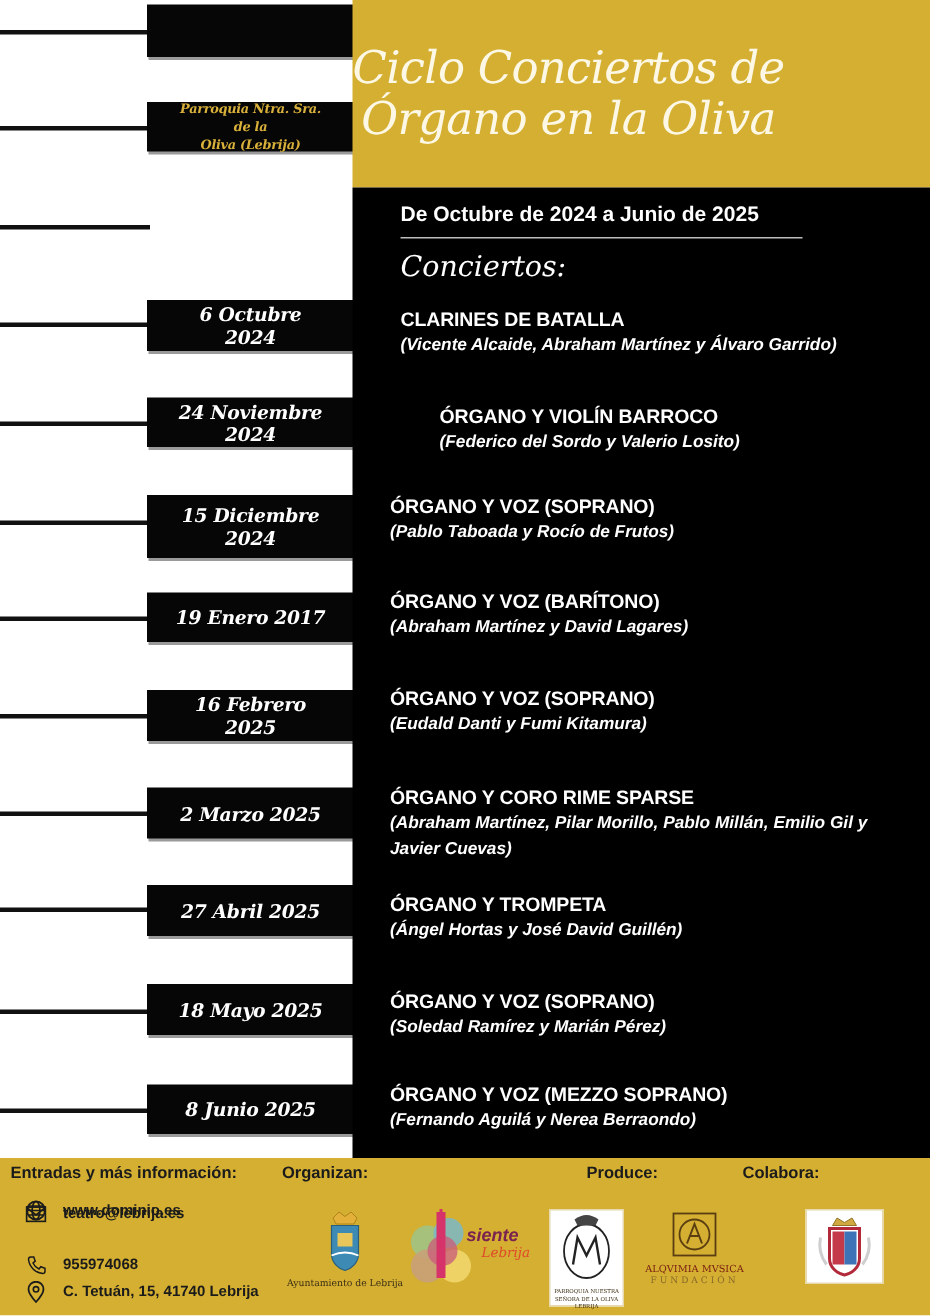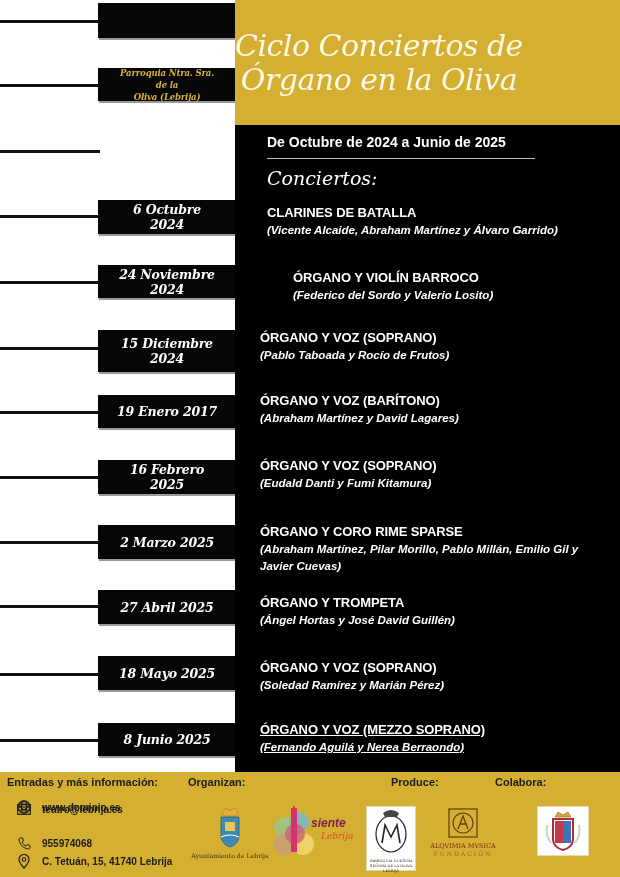--- a/index.html
+++ b/index.html
@@ -165,21 +165,21 @@
   <div class="concert" style="left:260px;top:594px;width:330px;">
     <div class="ctitle">ÓRGANO Y TROMPETA</div>
     <div class="cperf">(Ángel Hortas y José David Guillén)</div>
   </div>
 
   <div class="concert" style="left:260px;top:659px;width:330px;">
     <div class="ctitle">ÓRGANO Y VOZ (SOPRANO)</div>
     <div class="cperf">(Soledad Ramírez y Marián Pérez)</div>
   </div>
 
-  <div class="concert" style="left:260px;top:721px;width:330px;text-decoration:underline;">
+  <div class="concert" style="left:260px;top:721px;width:330px;">
     <div class="ctitle">ÓRGANO Y VOZ (MEZZO SOPRANO)</div>
     <div class="cperf">(Fernando Aguilá y Nerea Berraondo)</div>
   </div>
 
   <div class="footer">
     <div class="f-head" style="left:7px;top:4px;">Entradas y más información:</div>
     <div class="f-head" style="left:188px;top:4px;">Organizan:</div>
     <div class="f-head" style="left:391px;top:4px;">Produce:</div>
     <div class="f-head" style="left:495px;top:4px;">Colabora:</div>
 

